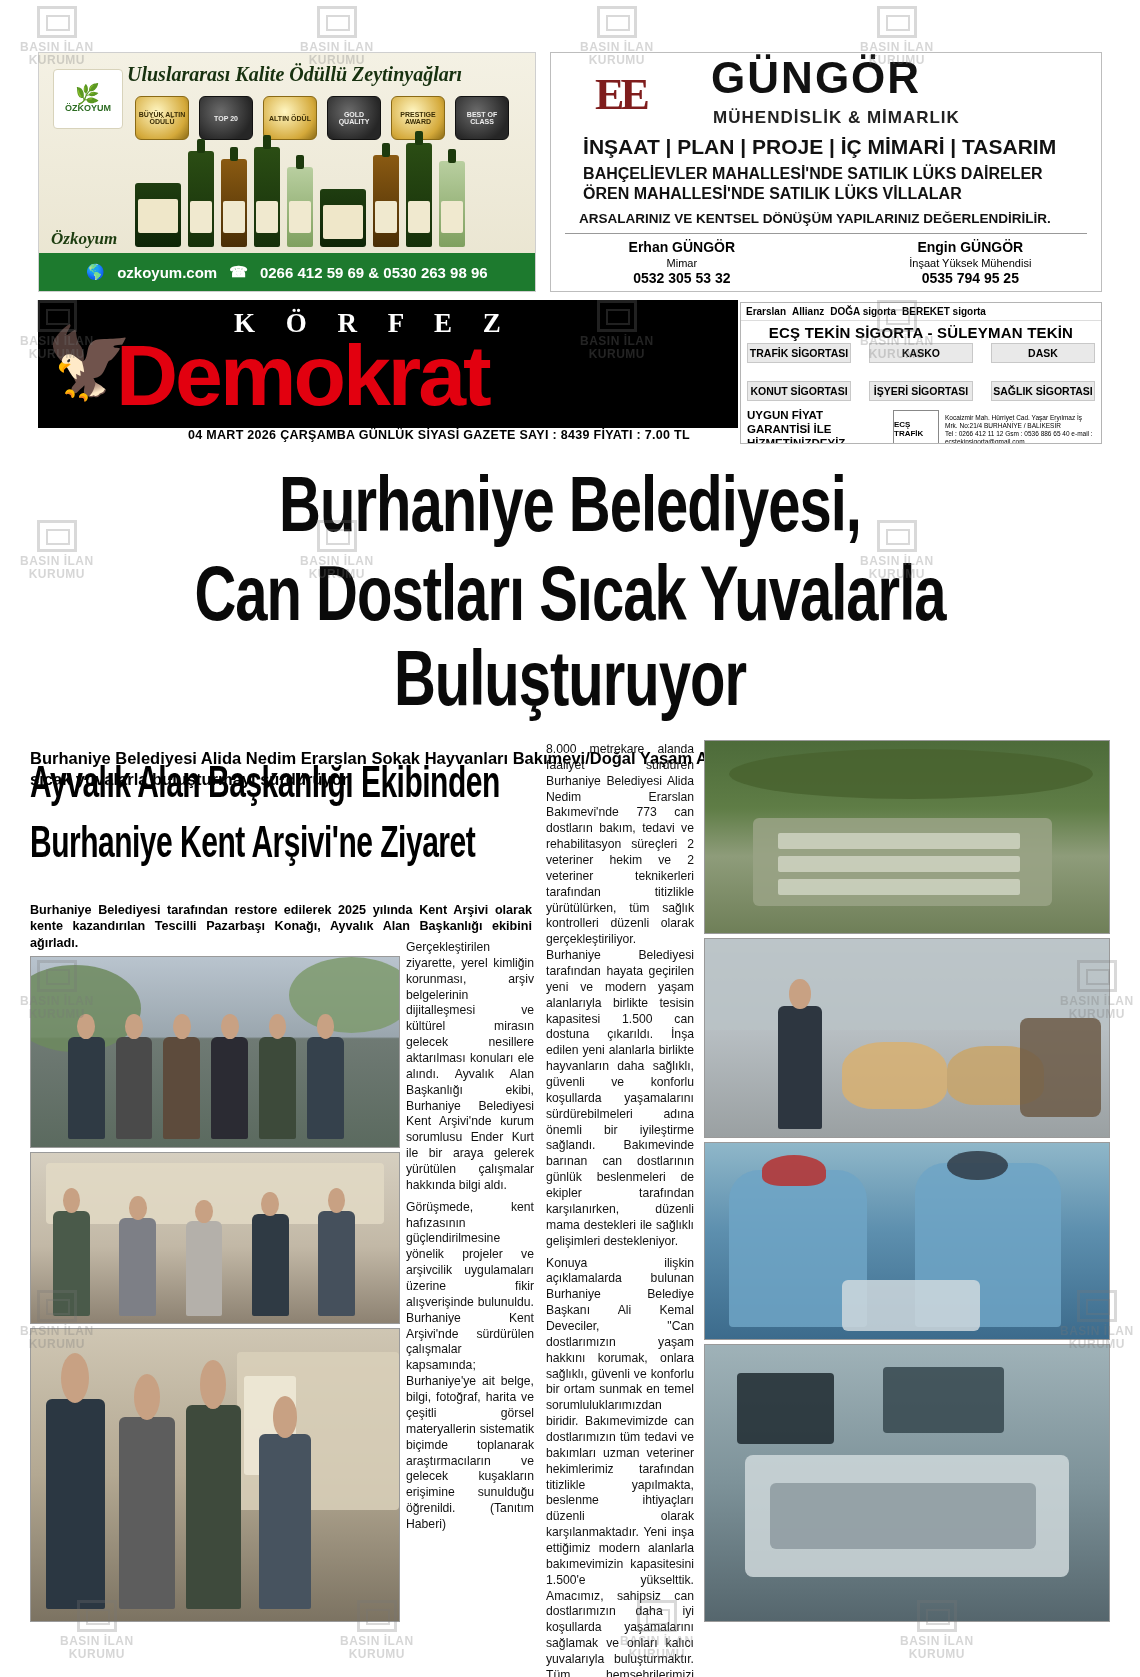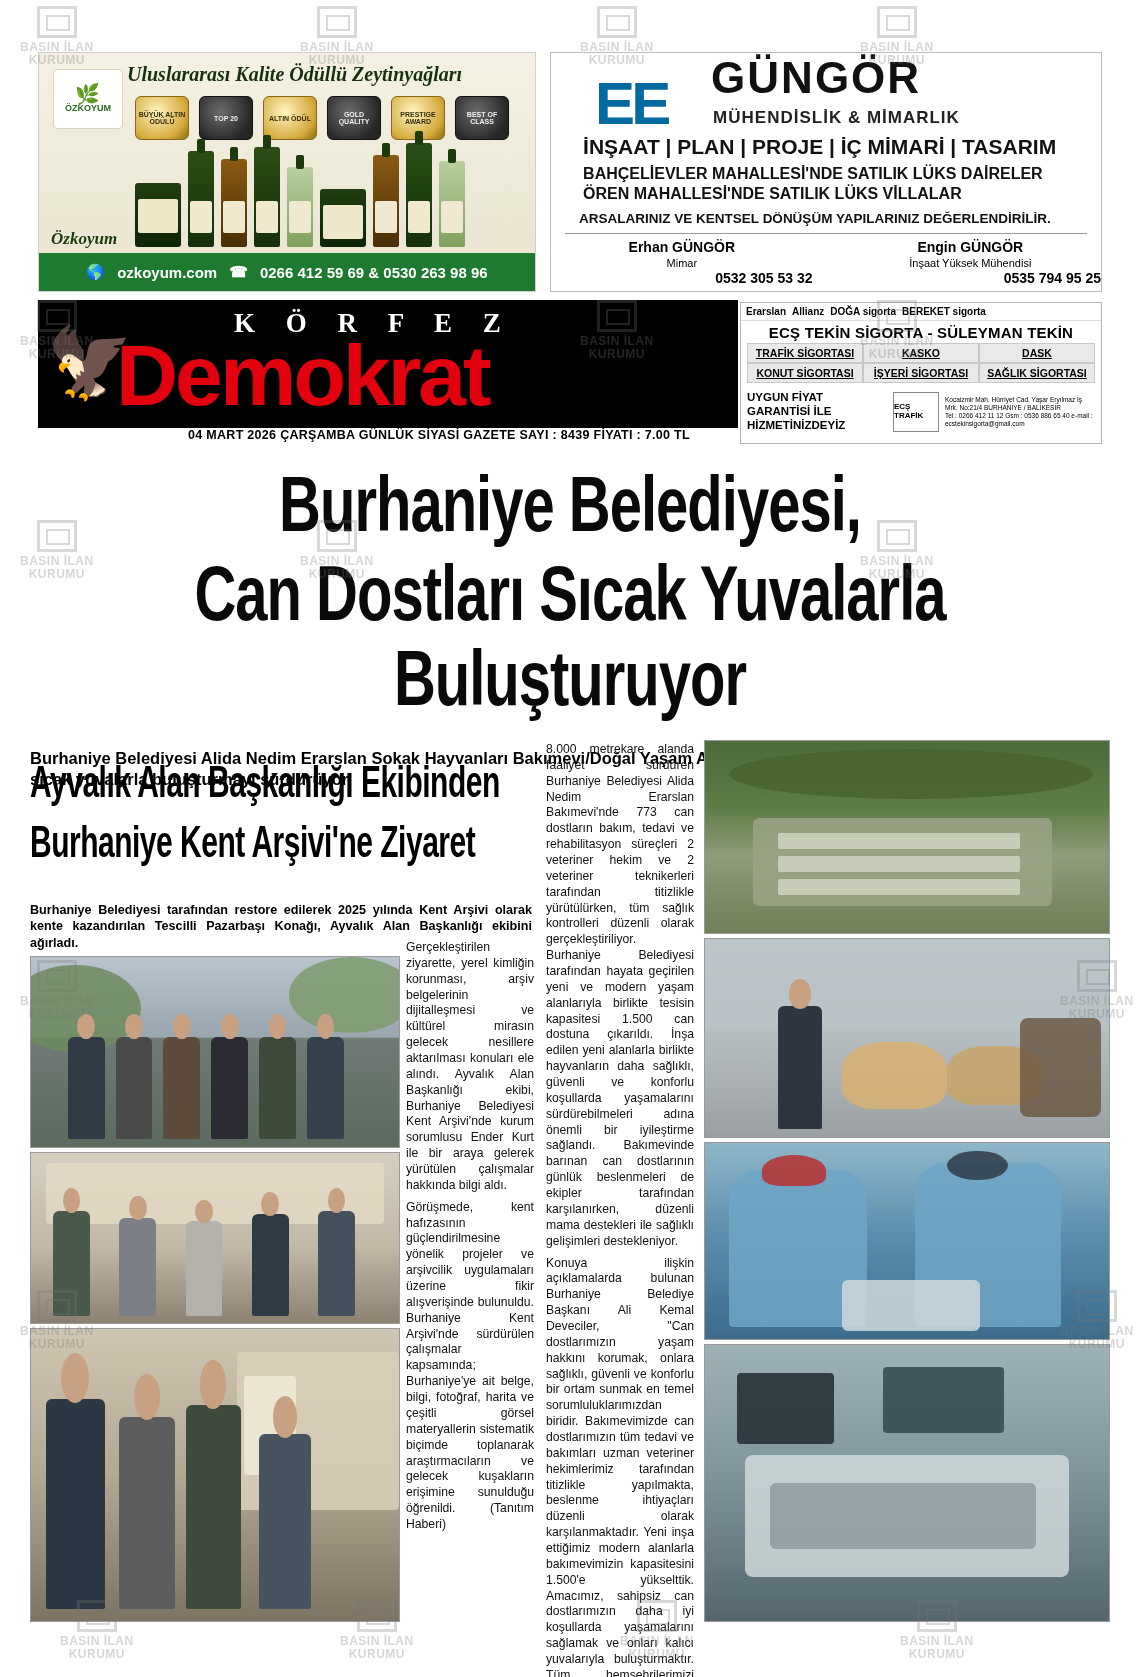--- a/index.html
+++ b/index.html
@@ -209,25 +209,25 @@
     width: 552px;
     height: 238px;
     border: 1px solid #bdbdbd;
     background: #fff;
     overflow: hidden;
   }
   .gungor-logo {
     position: absolute;
     left: 44px;
     top: 16px;
-    font-family: Liberation Sans, sans-serif;
-    font-weight: bold;
-    font-size: 60px;
+    font-family: Liberation Serif, serif;
+    font-weight: bold;
+    font-size: 44px;
     letter-spacing: -4px;
-    color: #0369a1;
+    color: #7f1d1d;
   }
   .gungor-name {
     position: absolute;
     left: 160px;
     top: 0;
     font-weight: bold;
     font-size: 44px;
     letter-spacing: 2px;
     color: #111;
   }
@@ -280,21 +280,21 @@
     display: flex;
     gap: 27px;
   }
   .gungor-person {
     flex: 1;
     text-align: center;
     line-height: 1.25;
   }
   .gungor-person .pn { font-weight: bold; font-size: 14px; }
   .gungor-person .pt { font-size: 11px; }
-  .gungor-person .pp { font-weight: bold; font-size: 14px; text-align: right; }
+  .gungor-person .pp { font-weight: bold; font-size: 14px; }
 
   
   .masthead {
     position: absolute;
     left: 38px;
     top: 300px;
     width: 1064px;
     height: 152px;
   }
   .mast-black {
@@ -365,23 +365,22 @@
   .sig-title {
     text-align: center;
     font-size: 15px;
     font-weight: bold;
     padding: 3px 0 2px 0;
     letter-spacing: .2px;
   }
   .sig-grid {
     display: grid;
     grid-template-columns: 1fr 1fr 1fr;
-    gap: 0;
+    gap: 18px;
     padding: 0 6px;
-    text-decoration: underline;
   }
   .sig-cell {
     background: #e9e9e9;
     border: 1px solid #c8c8c8;
     text-align: center;
     font-size: 10.5px;
     font-weight: bold;
     padding: 3px 1px;
     line-height: 1.15;
   }

